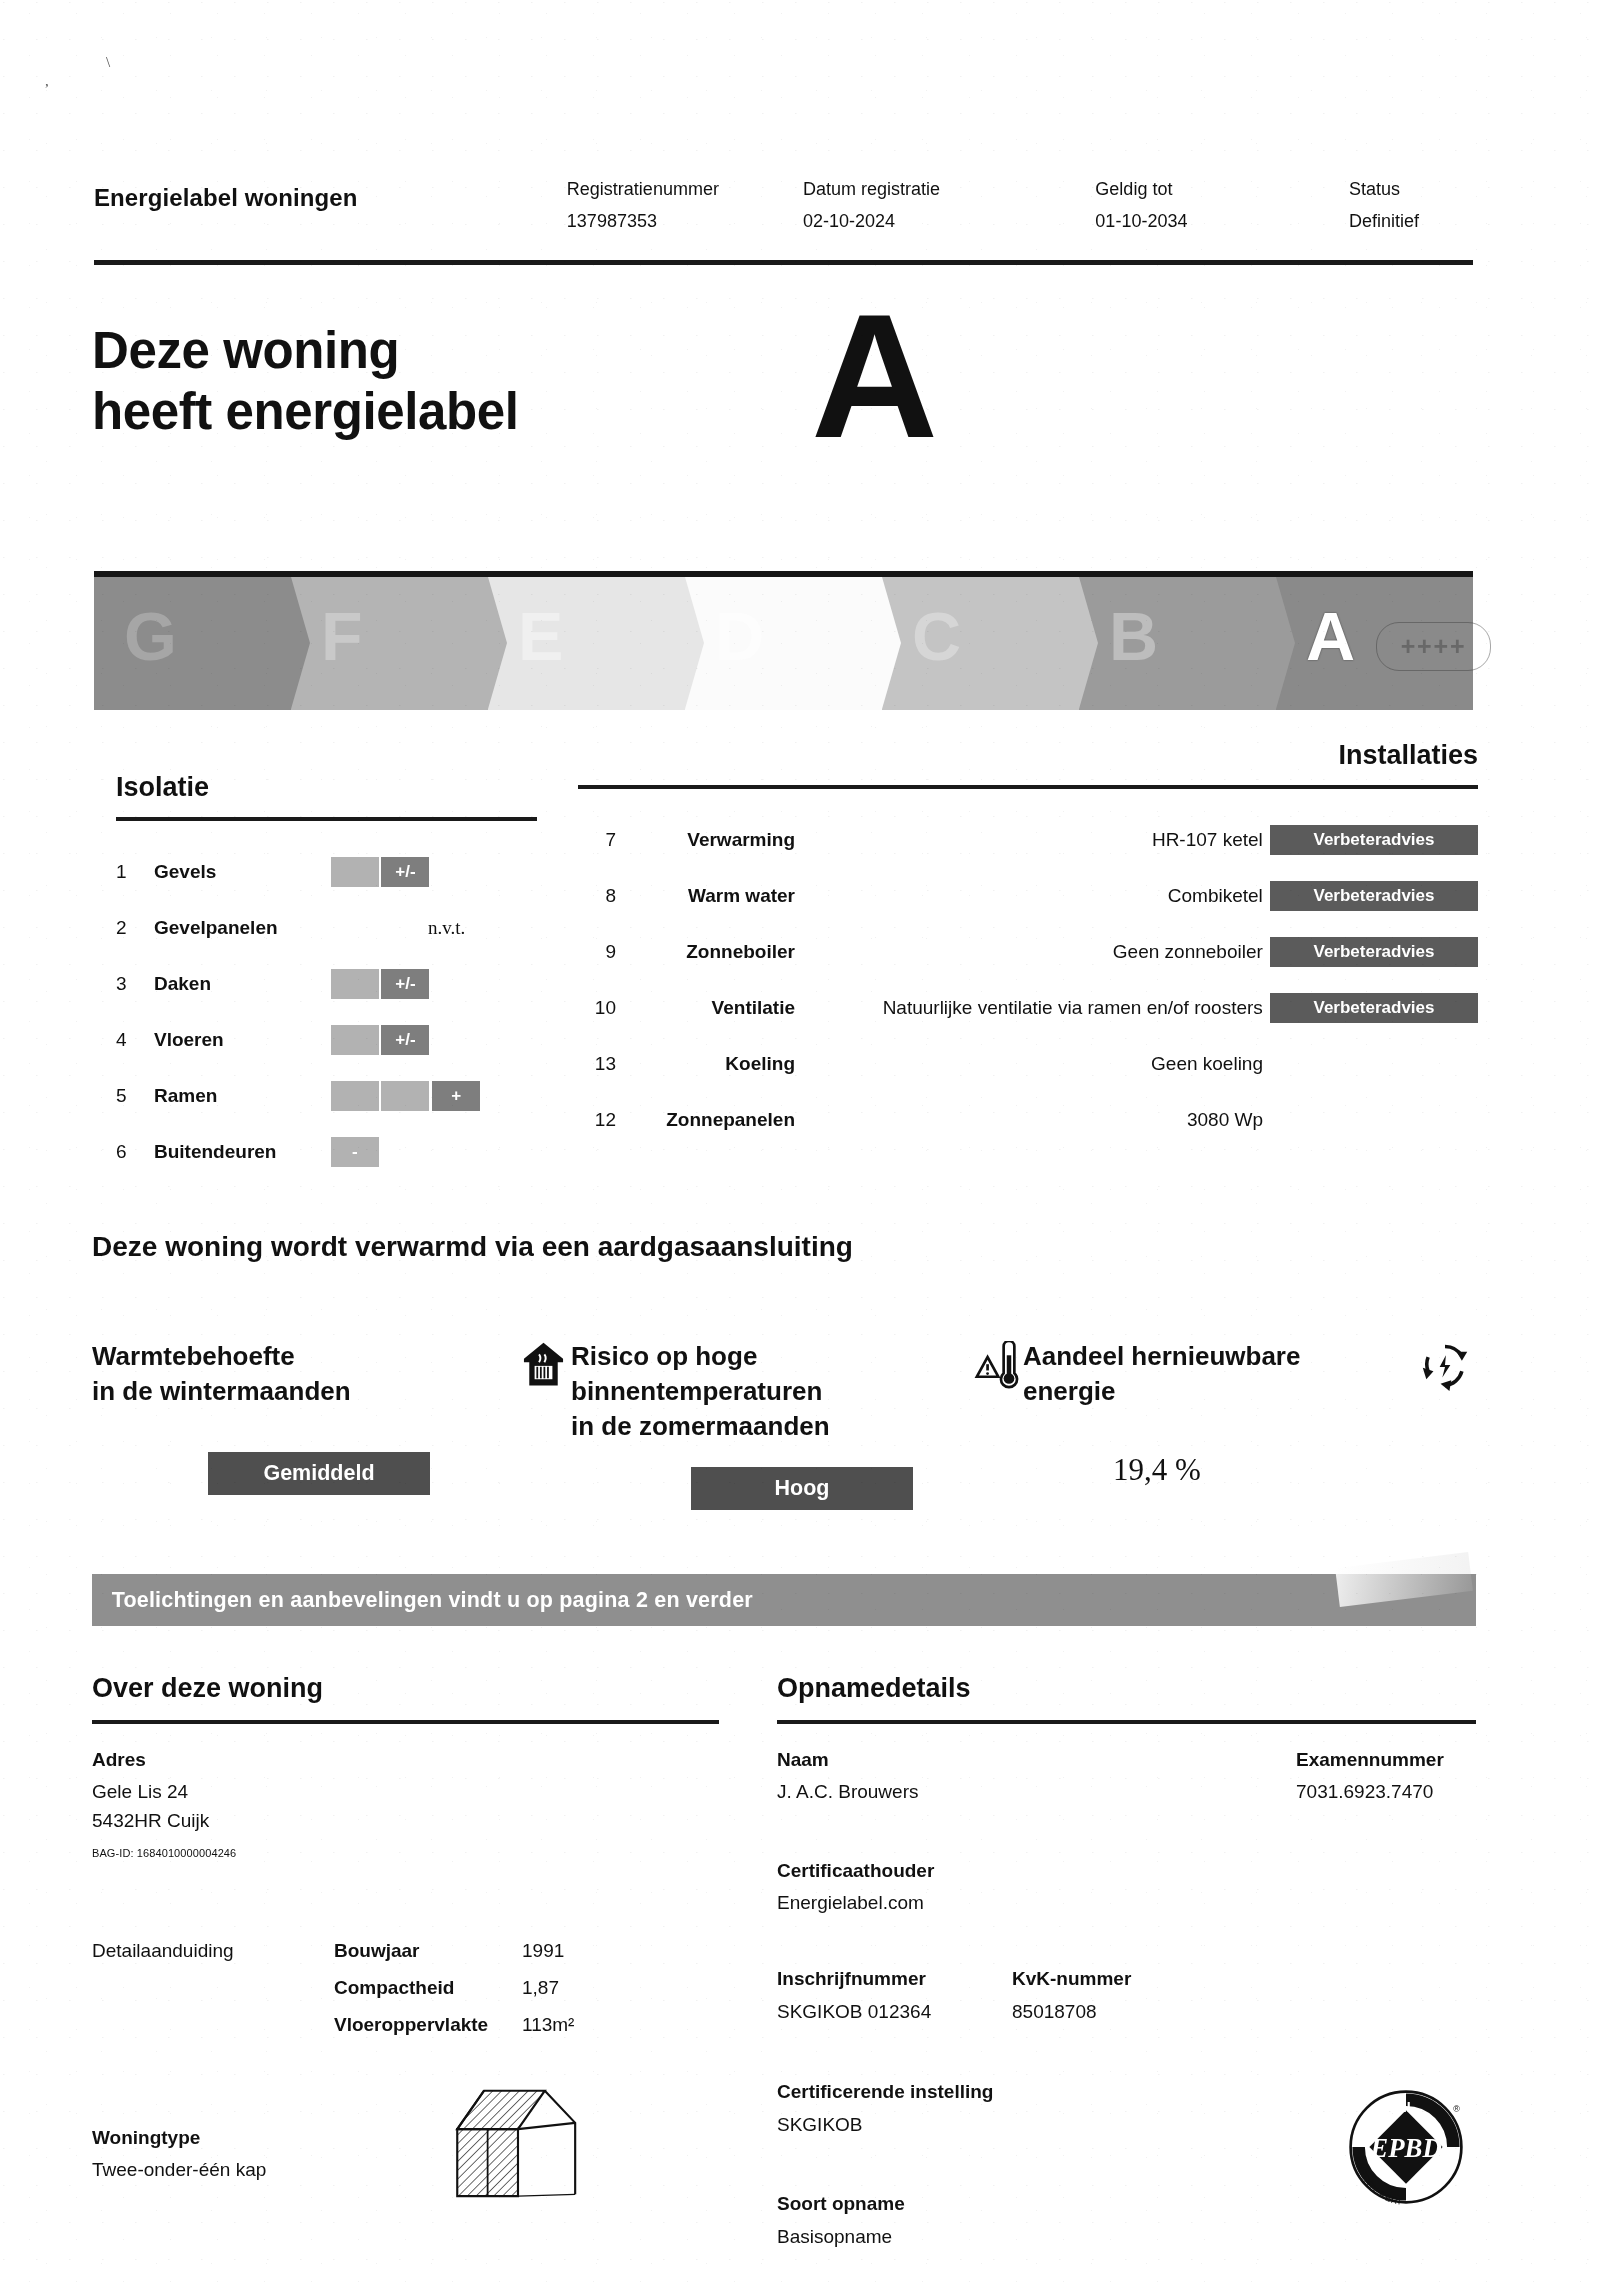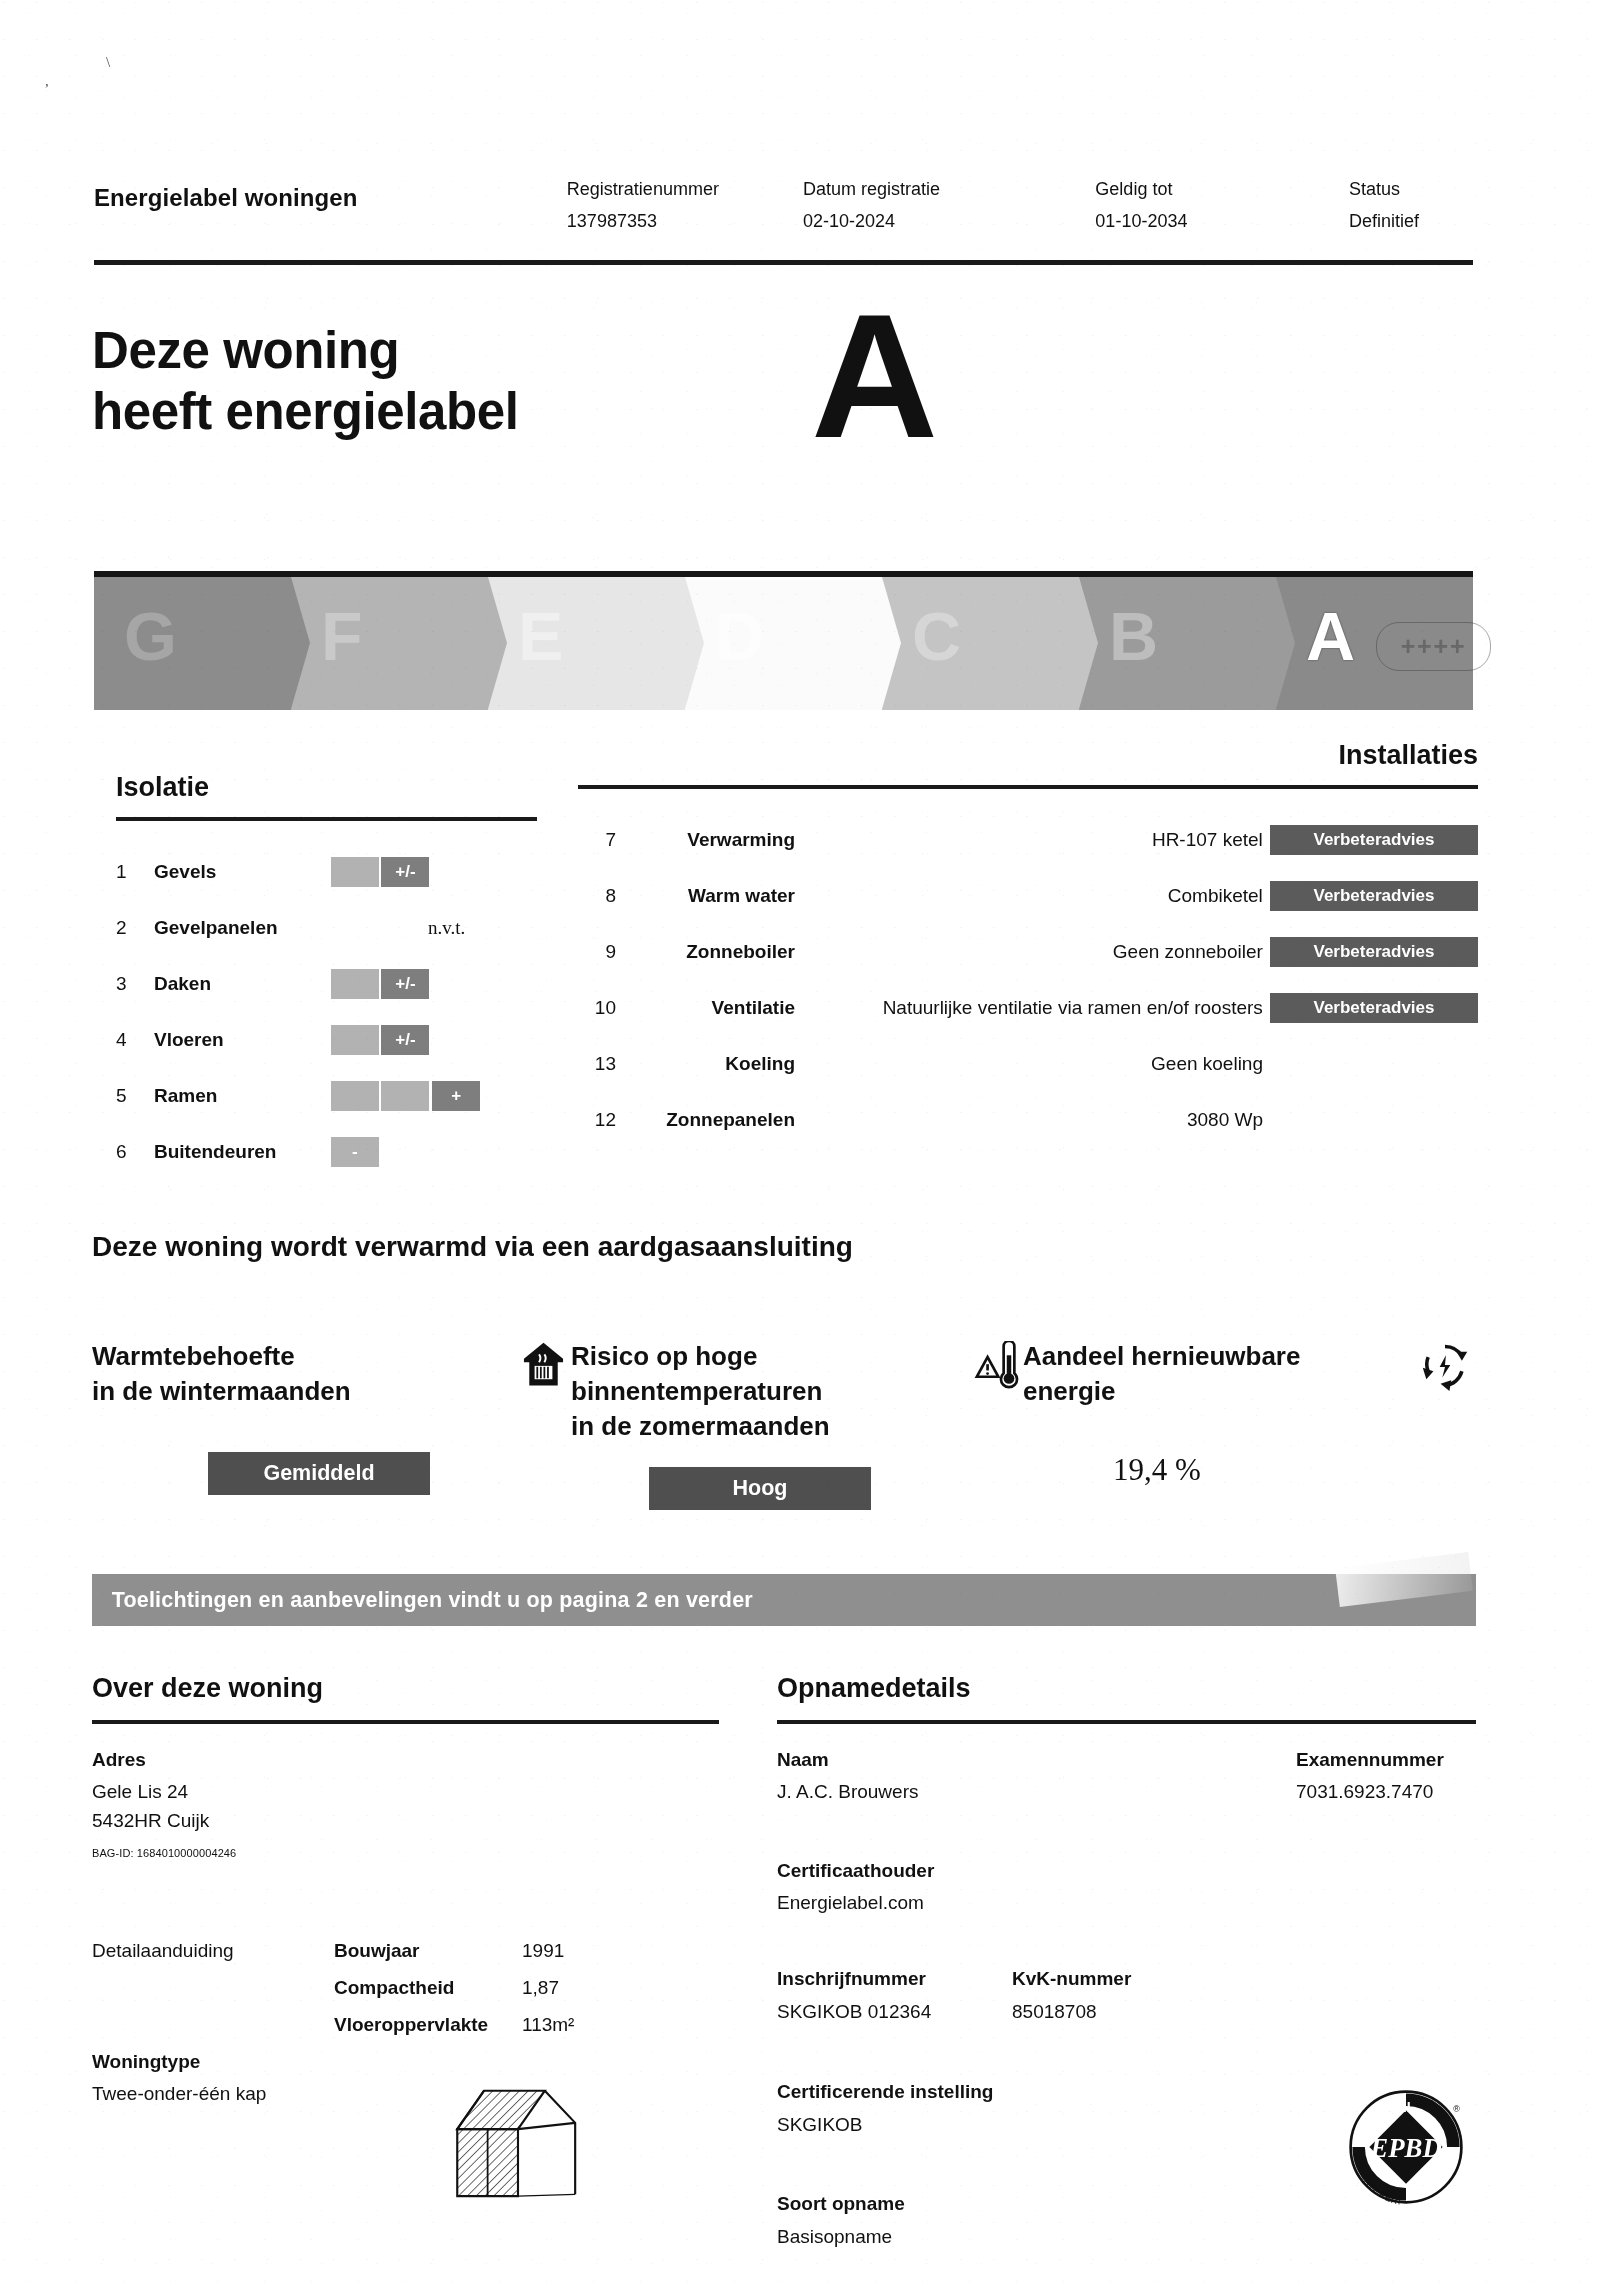--- a/index.html
+++ b/index.html
@@ -298,21 +298,21 @@
     height: 43px;
     background: #4f4f4f;
     color: #fff;
     font-size: 21.5px;
     font-weight: bold;
     display: flex;
     align-items: center;
     justify-content: center;
   }
   .ind.a .ind-badge { margin-left: 116px; }
-  .ind.b .ind-badge { margin-left: 78px; margin-top: 22.4px; }
+  .ind.b .ind-badge { margin-left: 120px; margin-top: 22.4px; }
   .ind-pct {
     margin-top: 43px;
     margin-left: 90px;
     font-size: 31px;
     font-weight: normal;
     font-family: "Liberation Serif", serif;
   }
 
   
   .notice {
@@ -369,21 +369,21 @@
   }
   .detail-wrap {
     display: flex;
     margin-top: 81px;
   }
   .detail-label { width: 242px; font-size: 19px; font-weight: normal; }
   .detail-table { flex: 1 1 auto; }
   .dt-row { display: flex; margin-bottom: 15px; }
   .dt-key { width: 188px; font-size: 19px; font-weight: bold; }
   .dt-val { font-size: 19px; }
-  .woningtype { }
+  .woningtype { margin-top: 76px; }
   .house-fig {
     position: absolute;
     left: 441px;
     top: 2080px;
   }
   .two-col-fields { display: flex; margin-top: 54px; }
   .tcf { }
   .tcf.k1 { width: 235px; }
   .naam-row { display: flex; }
   .naam-col { width: 519px; }

